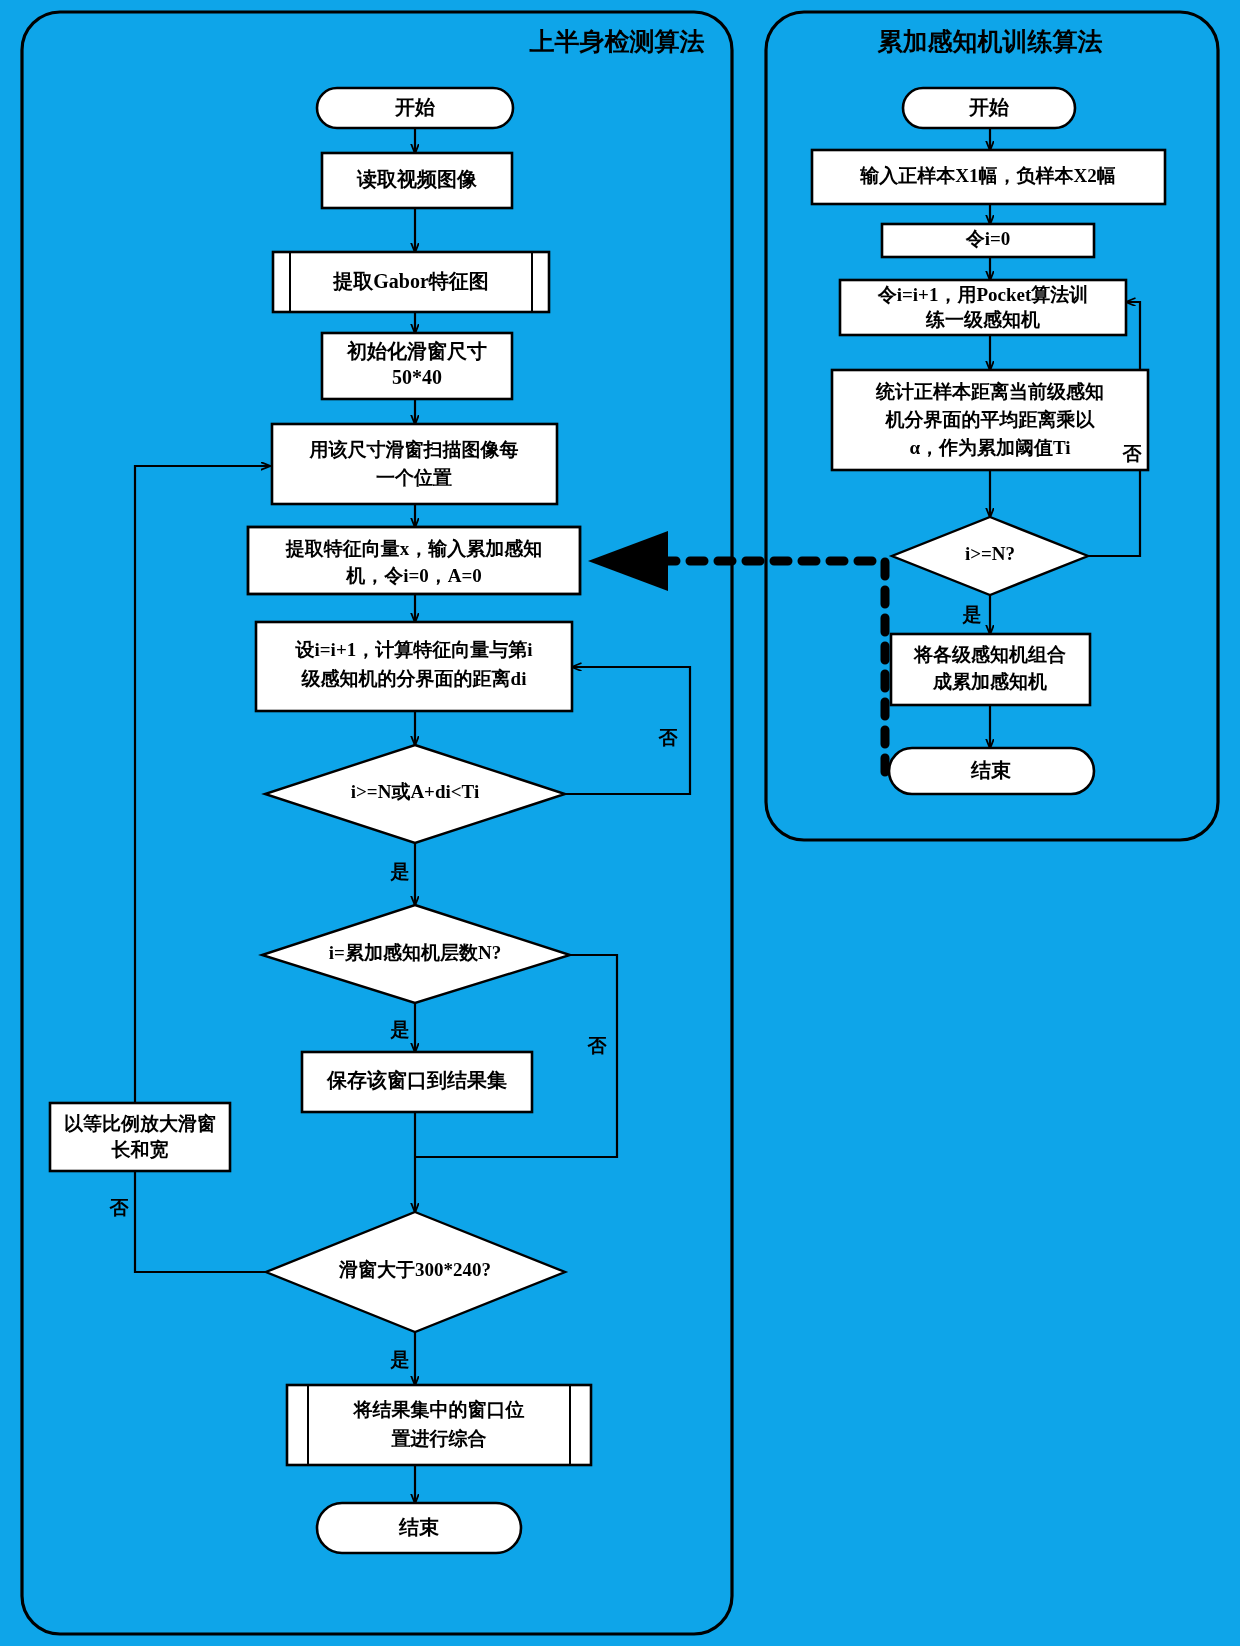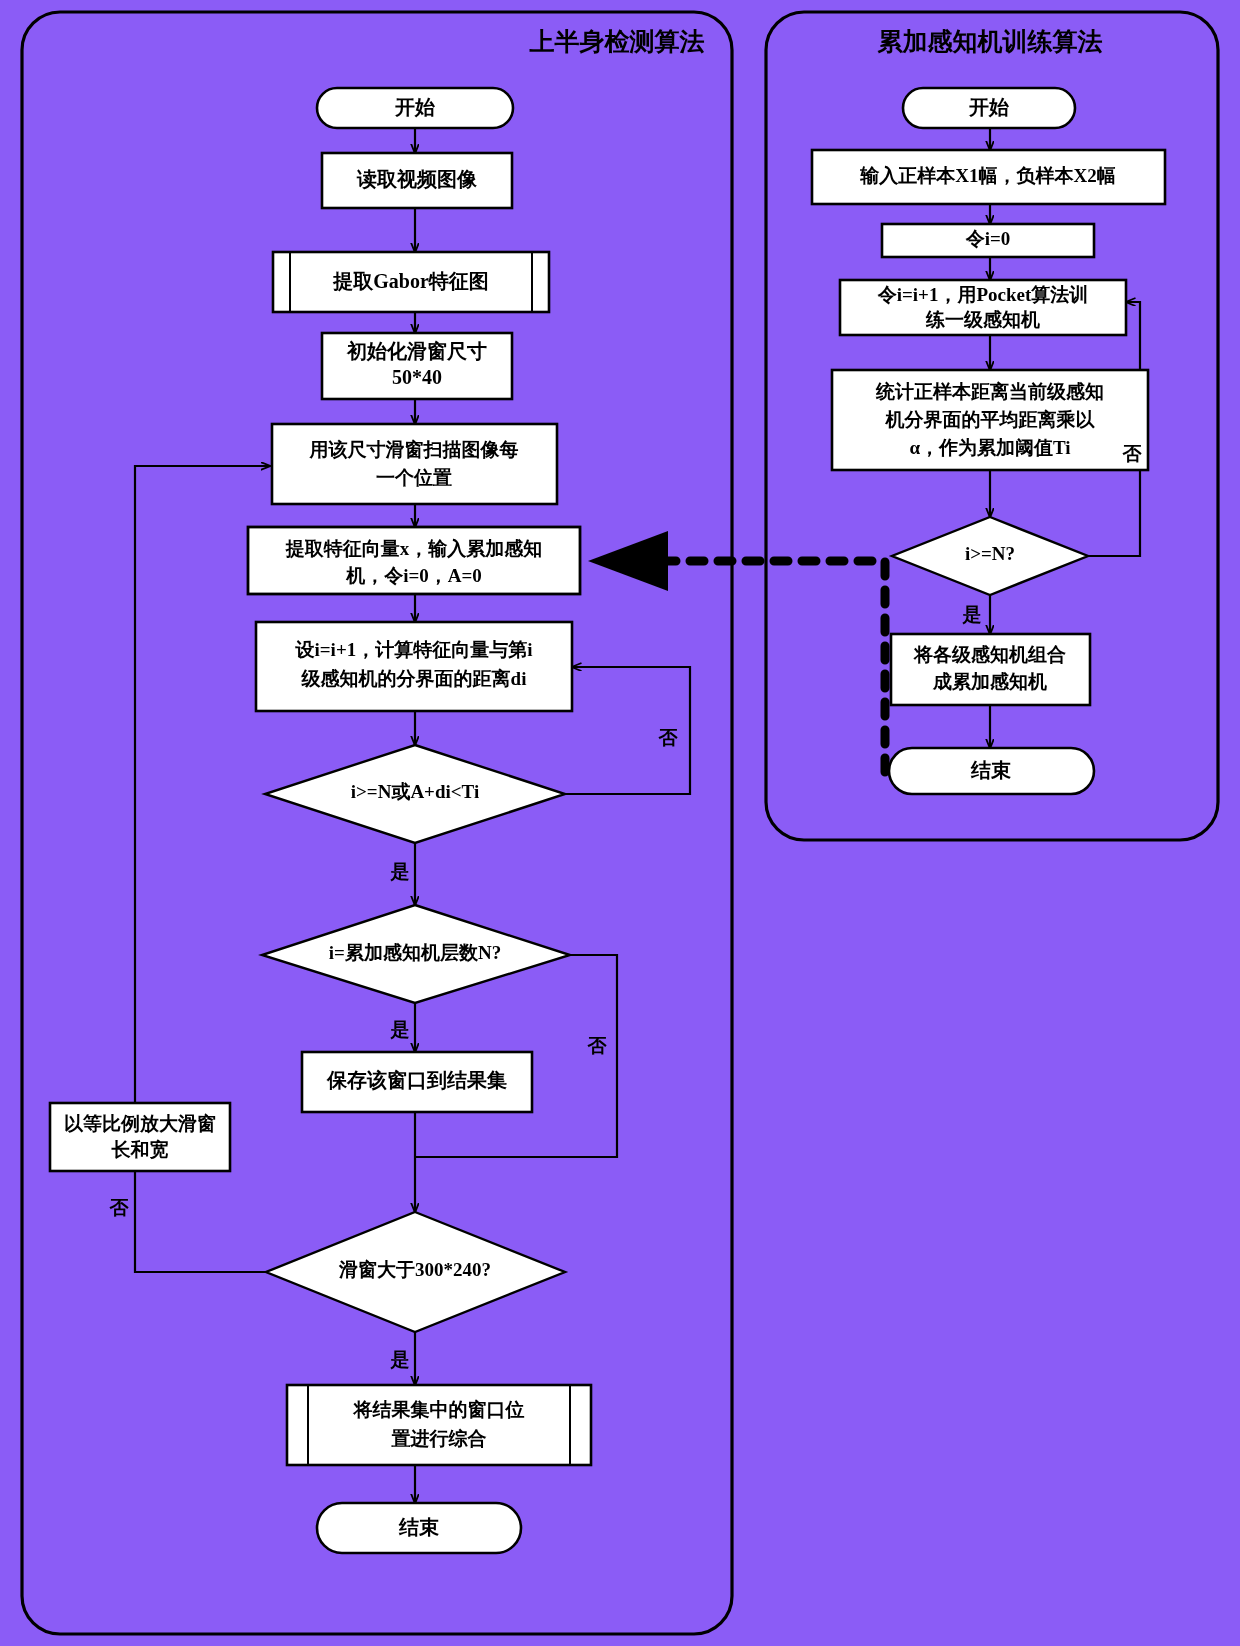--- a/index.html
+++ b/index.html
@@ -1,16 +1,16 @@
 <!DOCTYPE html>
 <html><head>
 <meta charset="utf-8">
 <style>
   html,body{margin:0;padding:0;background:#ffffff;}
-  #page{position:relative;width:1240px;height:1646px;background:#8b5cf6;
+  #page{position:relative;width:1240px;height:1646px;background:#0ea5e9;
         font-family:"Liberation Serif","DejaVu Serif",serif;overflow:hidden;}
   svg{display:block;}
   .shape-fill{fill:#ffffff;stroke:#000000;}
   .lbl{font-family:"Liberation Serif","DejaVu Serif",serif;font-weight:bold;
        text-anchor:middle;dominant-baseline:middle;fill:#000;}
   .t20{font-size:20px;}
   .t19{font-size:19px;}
   .panel-title{font-size:25px;font-weight:bold;text-anchor:middle;fill:#000;
                font-family:"Liberation Serif","DejaVu Serif",serif;}
   .edge{stroke:#000;stroke-width:2.2;fill:none;}

